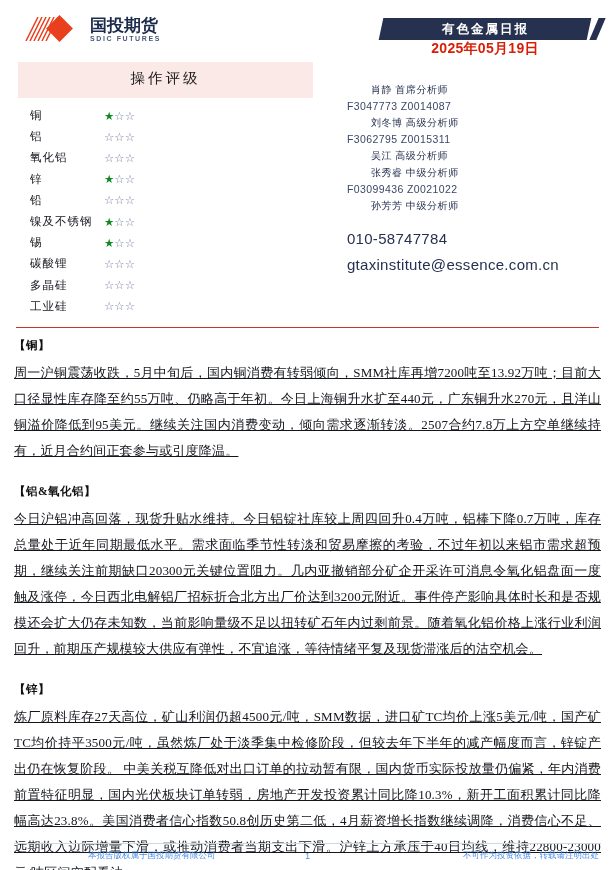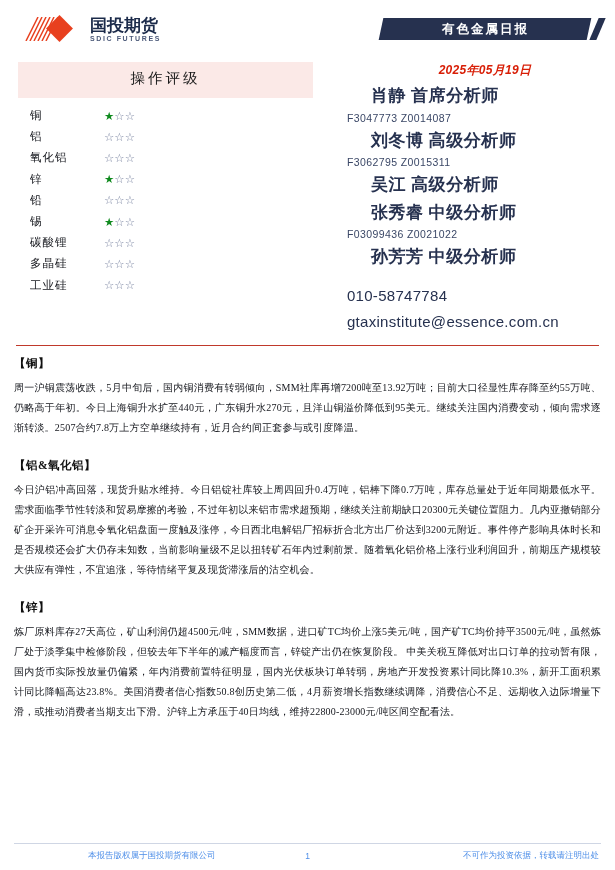--- a/index.html
+++ b/index.html
@@ -51,25 +51,24 @@
     color: #ffffff; font-size: 12.5px; font-weight: bold;
     letter-spacing: 2px;
     font-family: "Liberation Serif", serif;
   }
   .banner-tail {
     position: absolute; right: -12px; top: 0;
     width: 7px; height: 22px; background: #26314f;
     transform: skewX(-12deg);
   }
   .banner-date {
-    margin-top: 22px; color: #d81e06;
-    font-size: 12px; font-weight: bold;
+    margin-top: 0; color: #d81e06;
+    font-size: 14px; font-weight: bold;
     font-family: "Liberation Sans", sans-serif;
     letter-spacing: 0.3px;
-    font-style: italic;
   }
 
   
   .top-row { display: flex; padding: 0 18px; }
   .rating-col { width: 296px; }
   .analyst-col { width: 285px; padding-left: 34px; padding-top: 20px; }
 
   .rating-title {
     background: #fbe9e7; text-align: center;
     font-size: 14.5px; color: #1a1a1a; letter-spacing: 3px;
@@ -79,22 +78,22 @@
   .rating-table td {
     font-size: 11.5px; color: #14161c; padding: 3.1px 0;
     font-family: "Liberation Serif", serif;
   }
   .rating-name { width: 86px; padding-left: 12px !important; letter-spacing: 1px; }
   .stars { letter-spacing: 0px; font-size: 12px; }
   .star-on  { color: #0f8a1e; }
   .star-off { color: #6f7a99; }
 
   .analyst-line {
-    font-size: 17px; color: #26314f; line-height: 1.62;
-    font-weight: bold; letter-spacing: 0.6px; padding-left: 24px;
+    font-size: 10px; color: #26314f; line-height: 1.62;
+    font-weight: normal; letter-spacing: 0.6px; padding-left: 24px;
   }
   .analyst-code {
     font-size: 10.5px; color: #3a4766; line-height: 1.62;
     font-family: "Liberation Sans", sans-serif;
     letter-spacing: 0.4px;
   }
   .analyst-contact {
     font-size: 15px; color: #26314f; line-height: 1.75;
     font-family: "Liberation Sans", sans-serif;
     letter-spacing: 0.3px;
@@ -107,23 +106,24 @@
   }
 
   
   .body { padding: 10px 14px 0 14px; }
   .section { margin-bottom: 4px; }
   .sec-head {
     font-size: 11.5px; font-weight: bold; color: #101010;
     margin-bottom: 7px; letter-spacing: 0.5px;
   }
   .sec-body {
-    font-size: 10px; color: #14161c;
+    font-size: 13px; color: #14161c;
     line-height: 2.0; text-align: justify;
     letter-spacing: 0.2px;
+    text-decoration: underline;
   }
   .sec-gap { height: 16px; }
 
   
   .footer {
     position: absolute; left: 0; bottom: 0; width: 615px;
   }
   .hr-foot { border: none; border-top: 1px solid #cfd6e4; margin: 0 14px; }
   .foot-row {
     display: flex; align-items: center;
@@ -192,20 +192,24 @@
             </tr>
             <tr>
               <td class="rating-name">锌</td>
               <td class="stars"><span class="star-on">★</span><span class="star-off">☆</span><span class="star-off">☆</span></td>
             </tr>
             <tr>
               <td class="rating-name">铅</td>
               <td class="stars"><span class="star-off">☆</span><span class="star-off">☆</span><span class="star-off">☆</span></td>
             </tr>
             <tr>
+              <td class="rating-name">镍及不锈钢</td>
+              <td class="stars"><span class="star-on">★</span><span class="star-off">☆</span><span class="star-off">☆</span></td>
+            </tr>
+            <tr>
               <td class="rating-name">锡</td>
               <td class="stars"><span class="star-on">★</span><span class="star-off">☆</span><span class="star-off">☆</span></td>
             </tr>
             <tr>
               <td class="rating-name">碳酸锂</td>
               <td class="stars"><span class="star-off">☆</span><span class="star-off">☆</span><span class="star-off">☆</span></td>
             </tr>
             <tr>
               <td class="rating-name">多晶硅</td>
               <td class="stars"><span class="star-off">☆</span><span class="star-off">☆</span><span class="star-off">☆</span></td>

